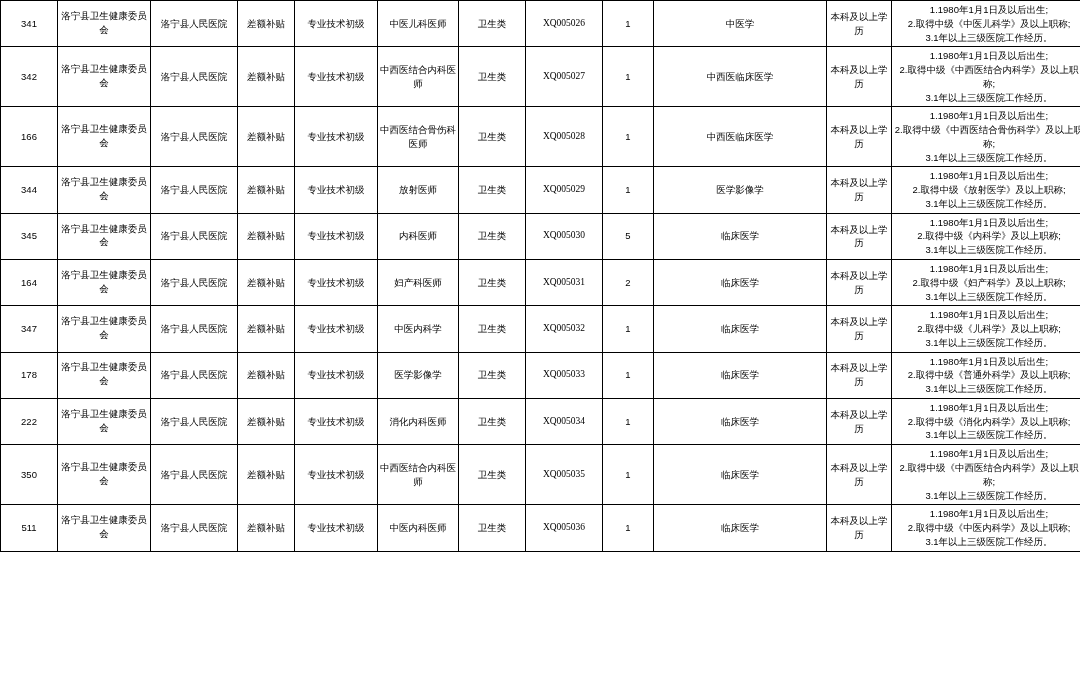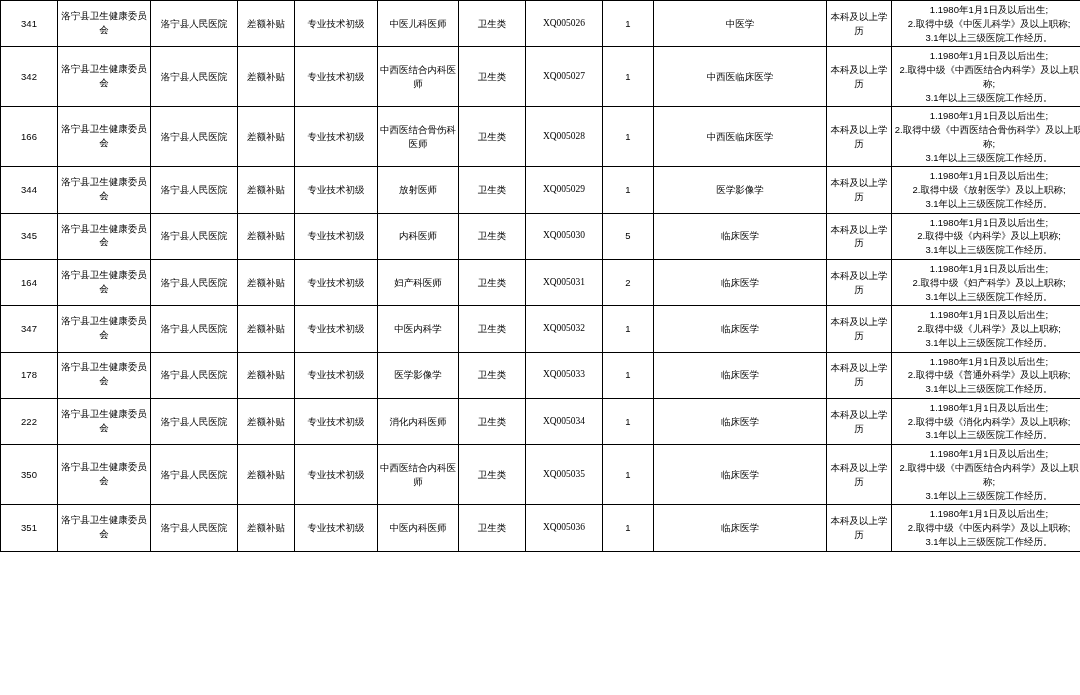--- a/index.html
+++ b/index.html
@@ -223,21 +223,21 @@
         <td class="c-count">1</td>
         <td class="c-major">临床医学</td>
         <td class="c-edu">本科及以上学历</td>
         <td class="c-other">
           <div>1.1980年1月1日及以后出生;</div>
           <div>2.取得中级《中西医结合内科学》及以上职称;</div>
           <div>3.1年以上三级医院工作经历。</div>
         </td>
       </tr>
       <tr>
-        <td class="c-no">351</td>
+        <td class="c-no">511</td>
         <td class="c-unit">洛宁县卫生健康委员会</td>
         <td class="c-org">洛宁县人民医院</td>
         <td class="c-nature">差额补贴</td>
         <td class="c-level">专业技术初级</td>
         <td class="c-post">中医内科医师</td>
         <td class="c-series">卫生类</td>
         <td class="c-code">XQ005036</td>
         <td class="c-count">1</td>
         <td class="c-major">临床医学</td>
         <td class="c-edu">本科及以上学历</td>

